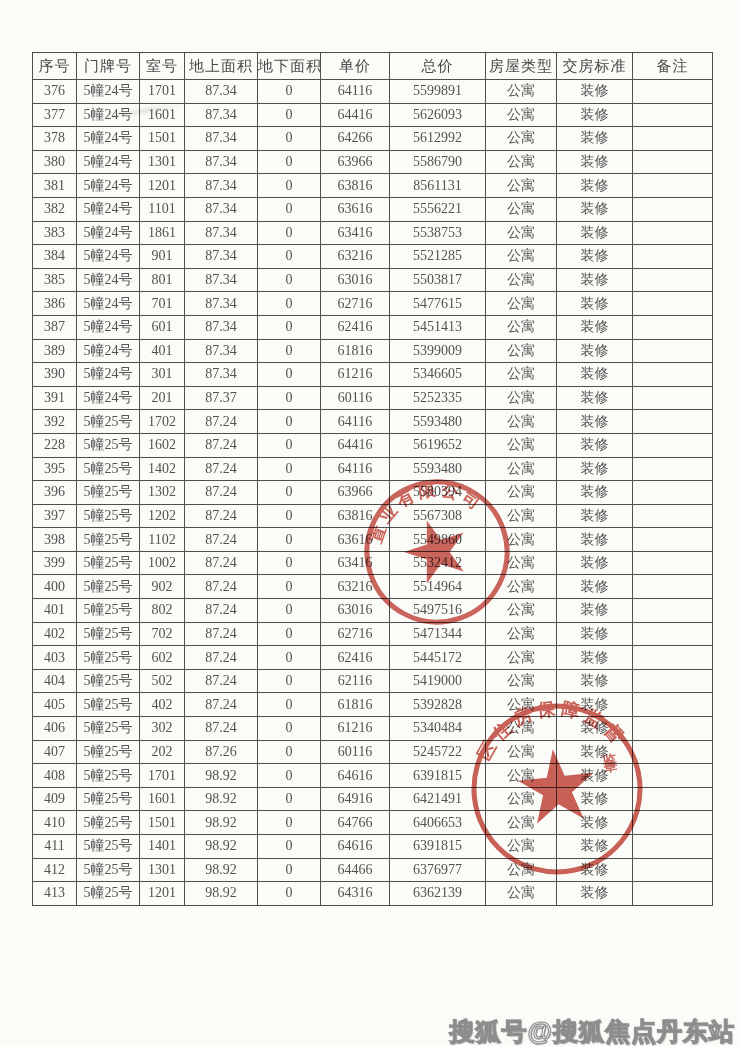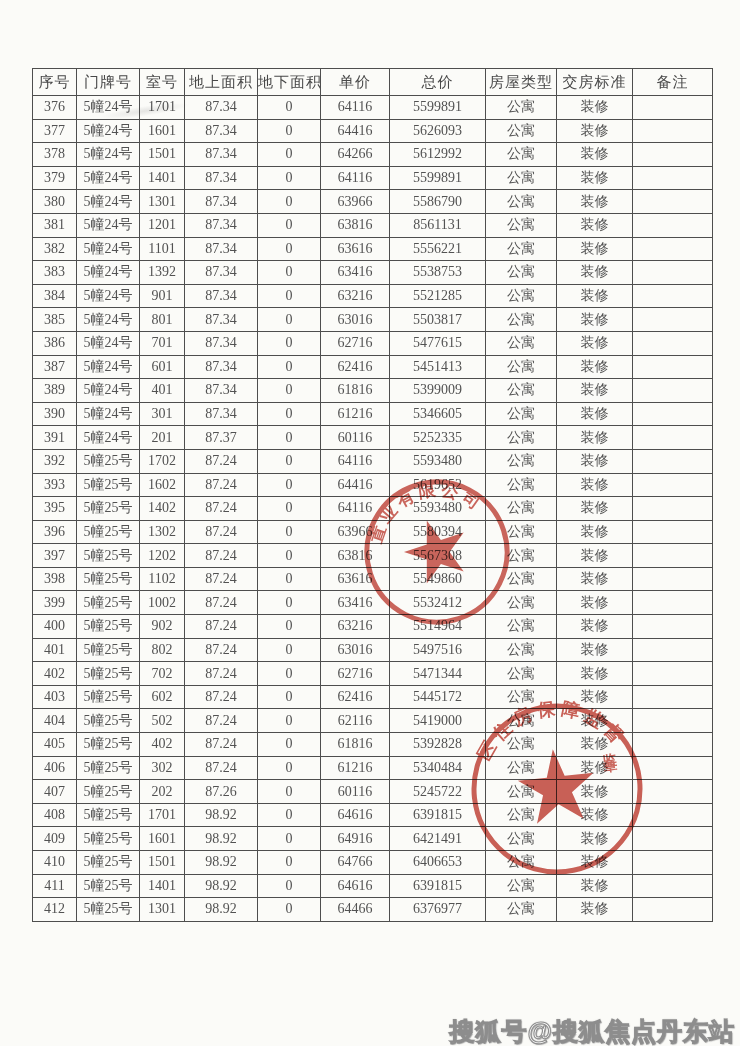--- a/index.html
+++ b/index.html
@@ -6,21 +6,20 @@
   body{
     width:740px;height:1046px;position:relative;overflow:hidden;
     background:#fbfbf8;
     font-family:"Liberation Serif","DejaVu Serif",serif;
   }
   .page{position:absolute;inset:0;}
   table.price{
     position:absolute;left:32px;top:52px;width:680px;
     border-collapse:collapse;table-layout:fixed;
     color:#4c4c4c;
-    margin-top:16px;
   }
   table.price th,table.price td{
     border:1.5px solid #4e4e4e;
     text-align:center;vertical-align:middle;
     padding:0;overflow:hidden;white-space:nowrap;
   }
   table.price th{
     height:26px;font-size:15px;font-weight:normal;color:#484848;
     letter-spacing:1px;
   }
@@ -115,32 +114,20 @@
           <td>1501</td>
           <td>87.34</td>
           <td>0</td>
           <td>64266</td>
           <td>5612992</td>
           <td>公寓</td>
           <td>装修</td>
           <td></td>
         </tr>
         <tr>
-          <td>379</td>
-          <td>5幢24号</td>
-          <td>1401</td>
-          <td>87.34</td>
-          <td>0</td>
-          <td>64116</td>
-          <td>5599891</td>
-          <td>公寓</td>
-          <td>装修</td>
-          <td></td>
-        </tr>
-        <tr>
           <td>380</td>
           <td>5幢24号</td>
           <td>1301</td>
           <td>87.34</td>
           <td>0</td>
           <td>63966</td>
           <td>5586790</td>
           <td>公寓</td>
           <td>装修</td>
           <td></td>
@@ -165,21 +152,21 @@
           <td>0</td>
           <td>63616</td>
           <td>5556221</td>
           <td>公寓</td>
           <td>装修</td>
           <td></td>
         </tr>
         <tr>
           <td>383</td>
           <td>5幢24号</td>
-          <td>1392</td>
+          <td>1861</td>
           <td>87.34</td>
           <td>0</td>
           <td>63416</td>
           <td>5538753</td>
           <td>公寓</td>
           <td>装修</td>
           <td></td>
         </tr>
         <tr>
           <td>384</td>
@@ -271,21 +258,21 @@
           <td>1702</td>
           <td>87.24</td>
           <td>0</td>
           <td>64116</td>
           <td>5593480</td>
           <td>公寓</td>
           <td>装修</td>
           <td></td>
         </tr>
         <tr>
-          <td>393</td>
+          <td>228</td>
           <td>5幢25号</td>
           <td>1602</td>
           <td>87.24</td>
           <td>0</td>
           <td>64416</td>
           <td>5619652</td>
           <td>公寓</td>
           <td>装修</td>
           <td></td>
         </tr>
@@ -494,20 +481,32 @@
           <td></td>
         </tr>
         <tr>
           <td>412</td>
           <td>5幢25号</td>
           <td>1301</td>
           <td>98.92</td>
           <td>0</td>
           <td>64466</td>
           <td>6376977</td>
+          <td>公寓</td>
+          <td>装修</td>
+          <td></td>
+        </tr>
+        <tr>
+          <td>413</td>
+          <td>5幢25号</td>
+          <td>1201</td>
+          <td>98.92</td>
+          <td>0</td>
+          <td>64316</td>
+          <td>6362139</td>
           <td>公寓</td>
           <td>装修</td>
           <td></td>
         </tr>
       </tbody>
   </table>
 
   <div class="stamp stamp1">
     <svg width="150" height="150" viewBox="-75 -75 150 150">
       <defs>

